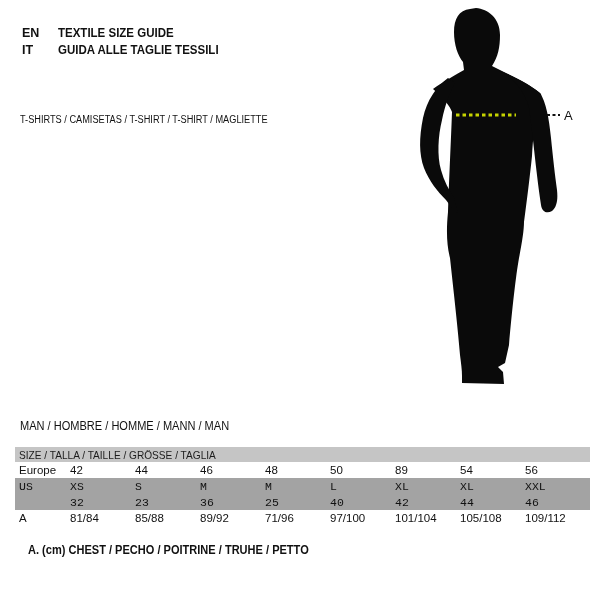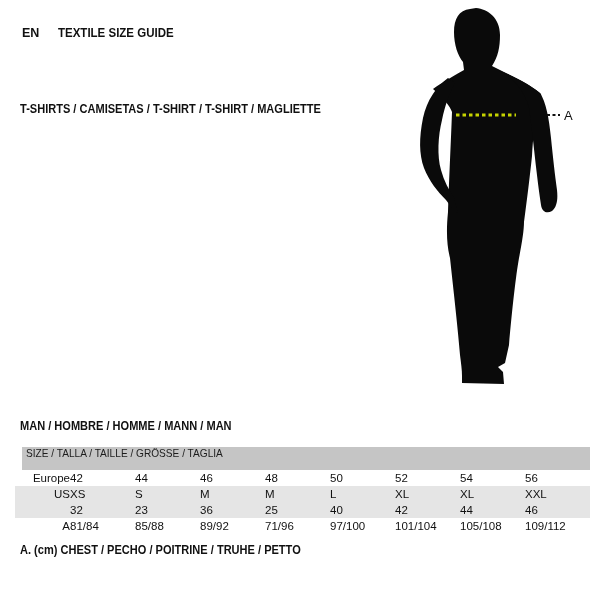--- a/index.html
+++ b/index.html
@@ -8,51 +8,55 @@
     font-family:"Liberation Sans", sans-serif;color:#111;overflow:hidden;
   }
   .condensed{transform:scaleX(0.92);transform-origin:0 50%;display:inline-block;white-space:nowrap;}
 
   
   .langs{position:absolute;top:15px;left:22px;margin-top:9px;}
   .lang-row{display:flex;height:17px;align-items:center;font-weight:bold;font-size:12.5px;}
   .lang-code{width:36px;flex:0 0 36px;}
 
   
-  .cats{position:absolute;top:101px;left:20px;font-weight:bold;font-size:12px;line-height:17px;}
+  .cats{position:absolute;top:111px;left:20px;font-weight:normal;font-size:10px;line-height:17px;}
 
   
   .figure-svg{position:absolute;top:0;left:0;}
 
   
-  .section-title{position:absolute;top:419px;left:20px;font-weight:bold;font-size:12px;}
+  .section-title{position:absolute;top:419px;left:20px;font-weight:normal;font-size:12px;}
 
   
   .size-table{position:absolute;left:15px;top:447px;width:575px;font-size:11.5px;}
   .t-header{
-    height:23px;background:#c5c5c5;display:flex;align-items:flex-start;
-    padding-left:4px;font-size:11px;color:#1c1c1c;box-sizing:border-box;margin-left:7px;
+    height:15px;background:#c5c5c5;display:flex;align-items:center;
+    padding-left:4px;font-size:11px;color:#1c1c1c;box-sizing:border-box;
   }
   .t-row{display:grid;grid-template-columns:55px repeat(8,1fr);height:16px;align-items:center;}
-  .t-row.shaded{background:#e5e5e5;}
-  .t-label{padding-left:4px;text-align:right;}
+  .t-row.shaded{background:#a3a3a3;font-family:Liberation Mono, monospace;}
+  .t-label{padding-left:4px;text-align:left;}
   .t-cell{text-align:left;}
 
   
-  .footnote{position:absolute;top:543px;left:20px;font-weight:bold;font-size:12px;}
+  .footnote{position:absolute;top:543px;left:28px;font-weight:bold;font-size:12px;}
 </style>
 </head>
 <body>
 
 <div class="page">
 
   <div class="langs">
     <div class="lang-row">
       <span class="lang-code">EN</span>
       <span class="condensed">TEXTILE SIZE GUIDE</span>
+    </div>
+    <div class="lang-row">
+      <span class="lang-code">IT</span>
+      <span class="condensed">GUIDA ALLE TAGLIE TESSILI</span>
     </div>
   </div>
 
   <div class="cats">
     <div><span class="condensed">T-SHIRTS / CAMISETAS / T-SHIRT / T-SHIRT / MAGLIETTE</span></div>
   </div>
 
   <svg class="figure-svg" width="600" height="600" viewBox="0 0 600 600">
 
     <path d="M 470 9
@@ -121,21 +125,21 @@
       <span class="condensed">SIZE / TALLA / TAILLE / GRÖSSE / TAGLIA</span>
     </div>
 
     <div class="t-row">
       <span class="t-label">Europe</span>
       <span class="t-cell">42</span>
       <span class="t-cell">44</span>
       <span class="t-cell">46</span>
       <span class="t-cell">48</span>
       <span class="t-cell">50</span>
-      <span class="t-cell">52</span>
+      <span class="t-cell">89</span>
       <span class="t-cell">54</span>
       <span class="t-cell">56</span>
     </div>
 
     <div class="t-row shaded">
       <span class="t-label">US</span>
       <span class="t-cell">XS</span>
       <span class="t-cell">S</span>
       <span class="t-cell">M</span>
       <span class="t-cell">M</span>

